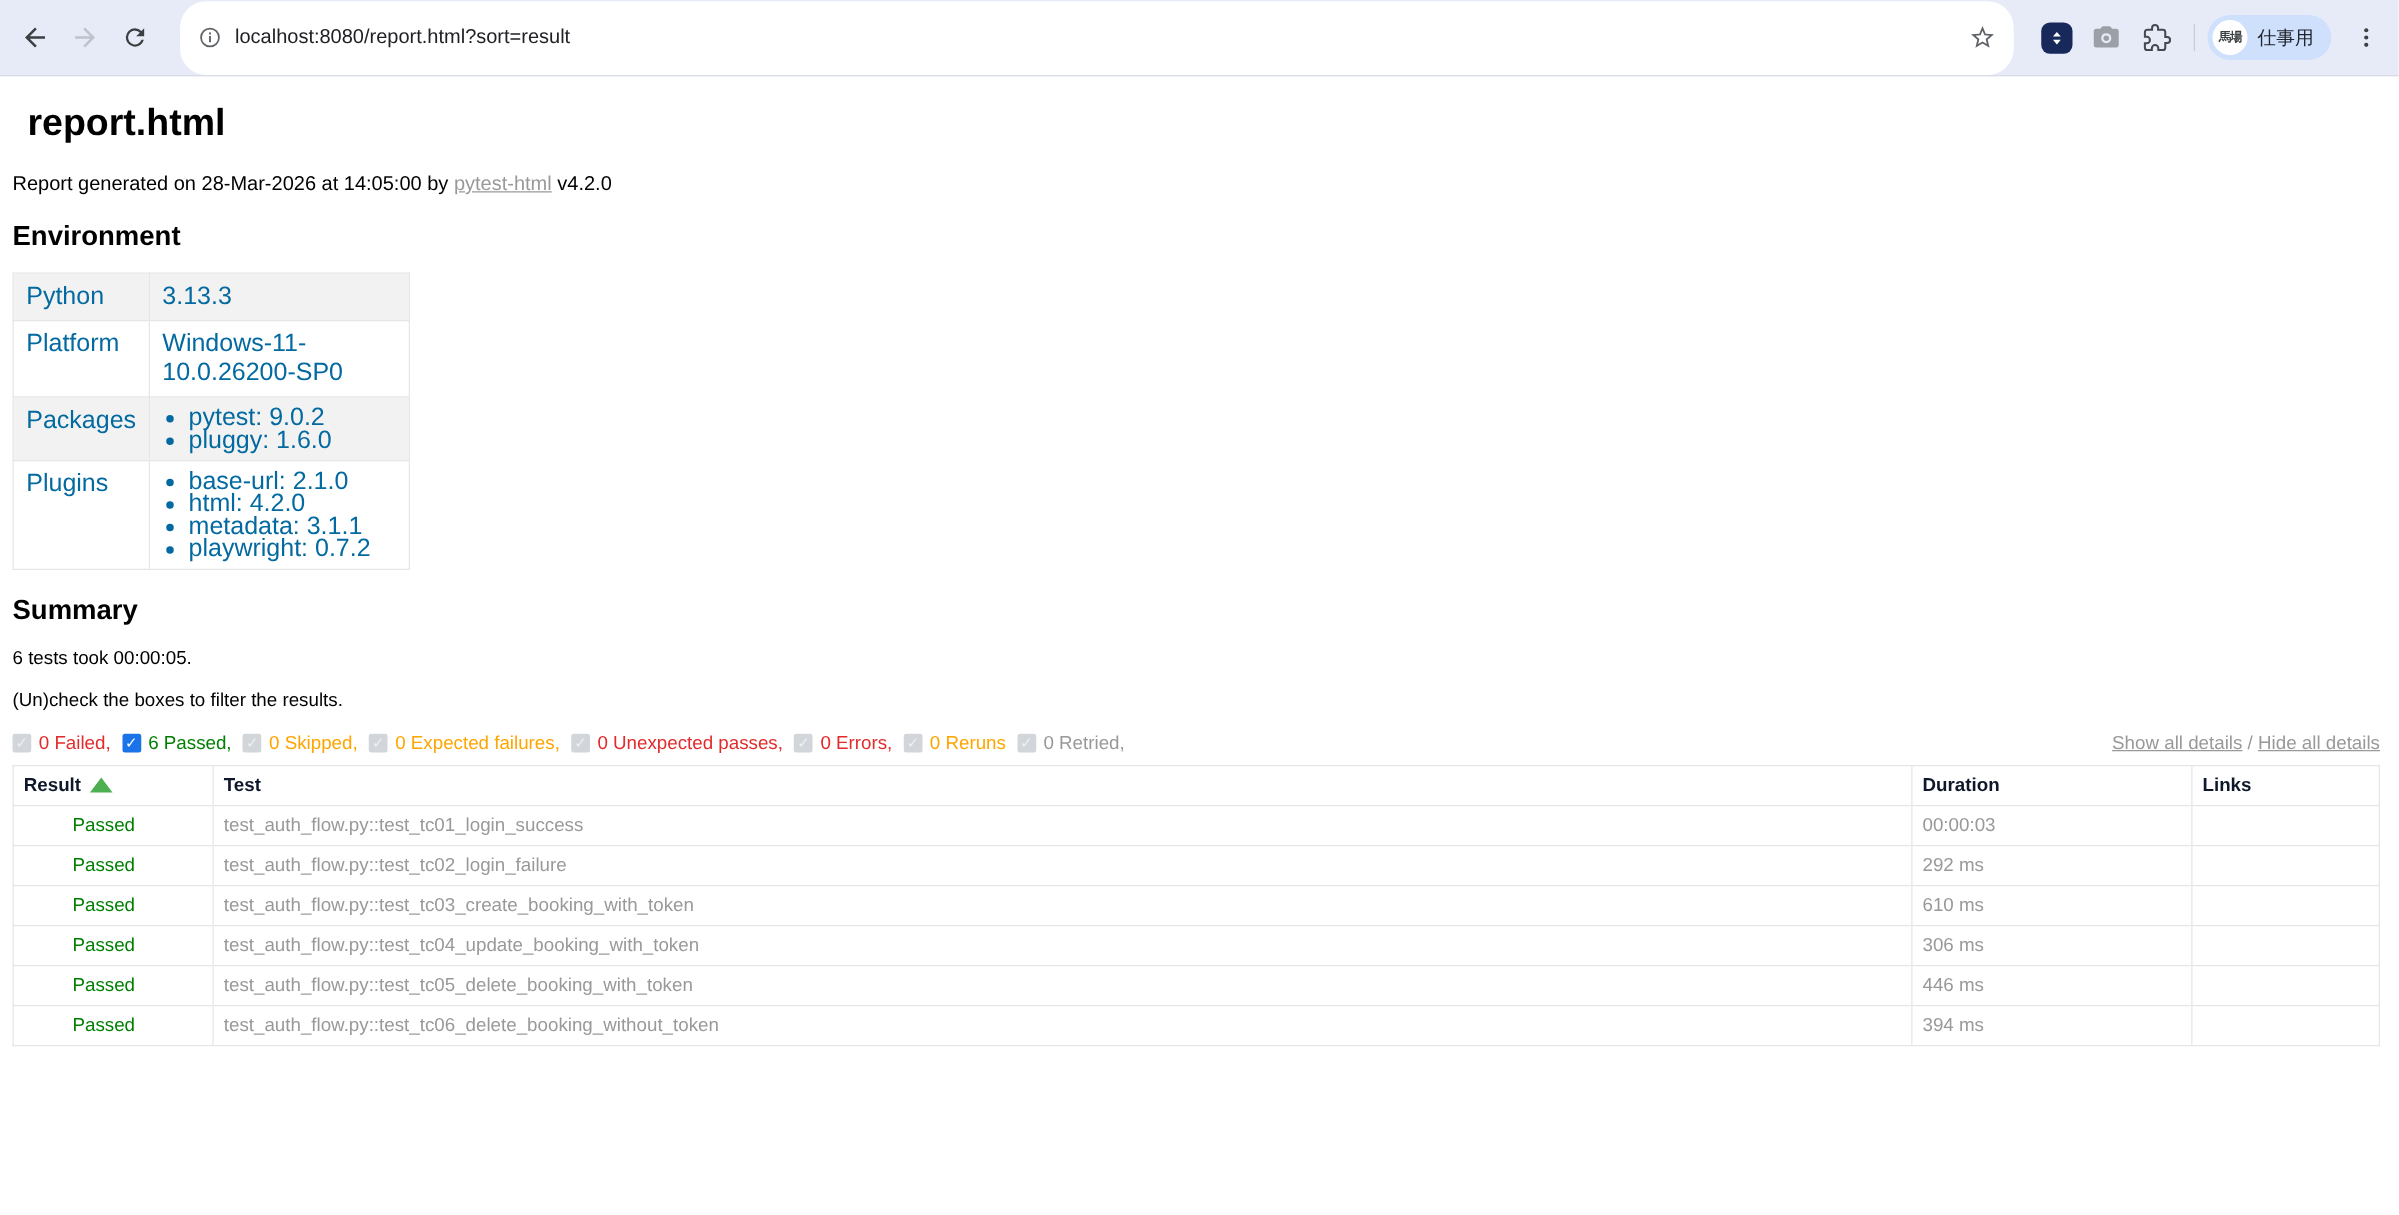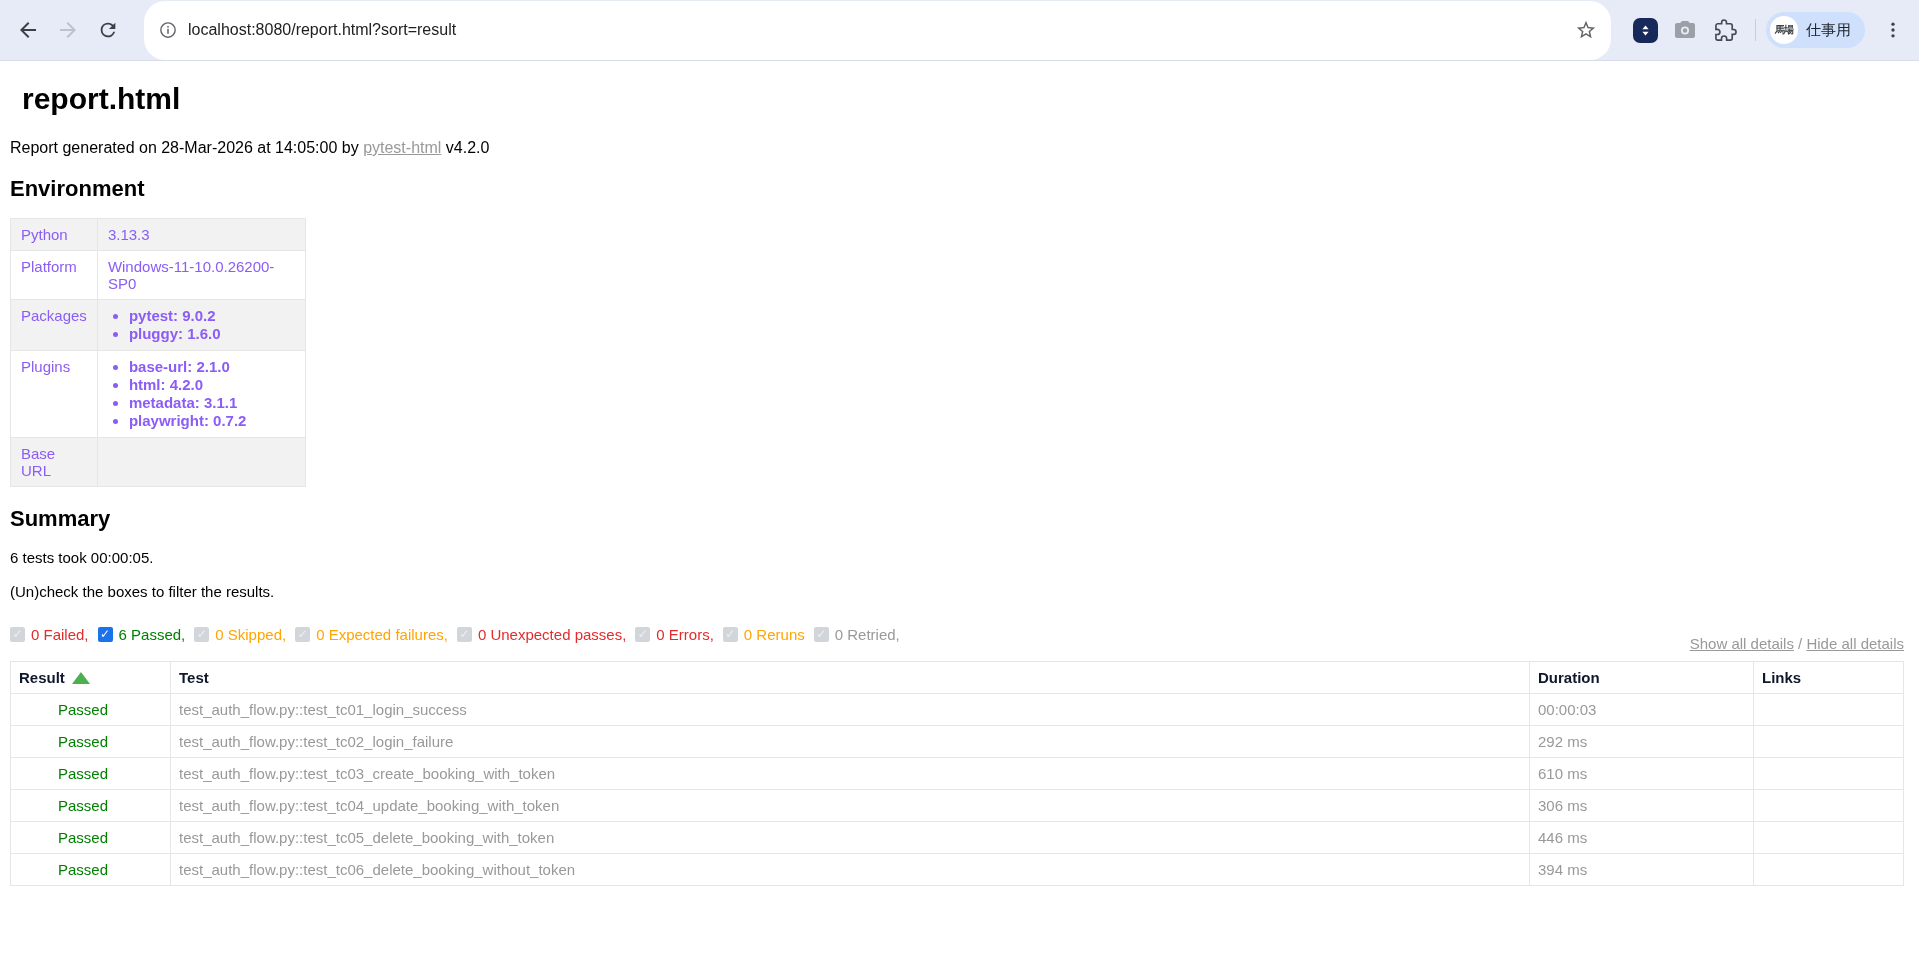--- a/index.html
+++ b/index.html
@@ -31,42 +31,42 @@
   }
   .profile-label{font-size:15px;color:#20242c;}
   .ext-blue{width:25px;height:25px;border-radius:7px;background:#16295a;display:flex;align-items:center;justify-content:center;}
   
   .content{padding:0 15px 10px 10px;}
   h1{font-size:30px;margin:21px 0 0 12px;color:#000;}
   .gen-line{font-size:16px;margin:23px 0 0 0;}
   .gen-line a{color:#999;text-decoration:underline;}
   h2{font-size:22px;margin:19px 0 0 0;}
   
-  table.env{border-collapse:collapse;margin-top:16px;font-size:15px;color:#8b5cf6;}
+  table.env{border-collapse:collapse;margin-top:16px;font-size:20px;color:#0369a1;}
   table.env td{border:1px solid #e6e6e6;padding:7px 10px;vertical-align:top;}
   table.env td.k{width:62px;}
   table.env td.v{width:187px;}
   table.env tr.odd{background:#f2f2f2;}
-  table.env ul{margin:0;padding-left:21px;font-weight:bold;}
+  table.env ul{margin:0;padding-left:21px;}
   table.env li{line-height:18px;}
   
   .tests-line,.uncheck-line{font-size:15px;margin:17px 0 0 0;}
   .filter-row{display:flex;align-items:center;margin-top:17px;font-size:15px;}
   .filter-item{display:inline-flex;align-items:center;margin-right:9px;white-space:nowrap;}
   .cb{display:inline-block;width:15px;height:15px;border-radius:2px;position:relative;margin-right:6px;flex:0 0 auto;}
   .cb::after{content:"\2713";position:absolute;left:50%;top:50%;transform:translate(-50%,-54%);font-size:12px;font-weight:bold;}
   .cb--active{background:#1a73e8;}
   .cb--active::after{color:#fff;}
   .cb--disabled{background:#d2d6da;}
   .cb--disabled::after{color:#eef1f4;}
   .c-failed{color:#e32b2b;}
   .c-passed{color:#008000;}
   .c-skipped{color:#ffa500;}
   .c-neutral{color:#999;}
-  .detail-links{margin-left:auto;font-size:15px;color:#999;white-space:nowrap;margin-top:18px;}
+  .detail-links{margin-left:auto;font-size:15px;color:#999;white-space:nowrap;}
   .detail-links a{color:#999;text-decoration:underline;}
   
   table.results{border-collapse:collapse;width:100%;margin-top:9px;font-size:15px;table-layout:fixed;}
   table.results th,table.results td{border:1px solid #e6e6e6;padding:7px 8px;text-align:left;overflow:hidden;white-space:nowrap;}
   table.results th{color:#0f172a;font-weight:bold;}
   table.results td{color:#999;}
   table.results td.res{color:#008000;padding-left:47px;}
   .col-result{width:160px;}
   .col-duration{width:224px;}
   .col-links{width:150px;}
@@ -173,24 +173,20 @@
       <td class="k">Plugins</td>
       <td class="v">
         <ul>
           <li>base-url: 2.1.0</li>
           <li>html: 4.2.0</li>
           <li>metadata: 3.1.1</li>
           <li>playwright: 0.7.2</li>
         </ul>
       </td>
     </tr>
-    <tr class="odd">
-      <td class="k">Base URL</td>
-      <td class="v"></td>
-    </tr>
   </tbody>
     </table>
 
   <h2>Summary</h2>
 
   <p class="tests-line">6 tests took 00:00:05.</p>
   <p class="uncheck-line">(Un)check the boxes to filter the results.</p>
 
   <div class="filter-row">
     <span class="filter-item">

